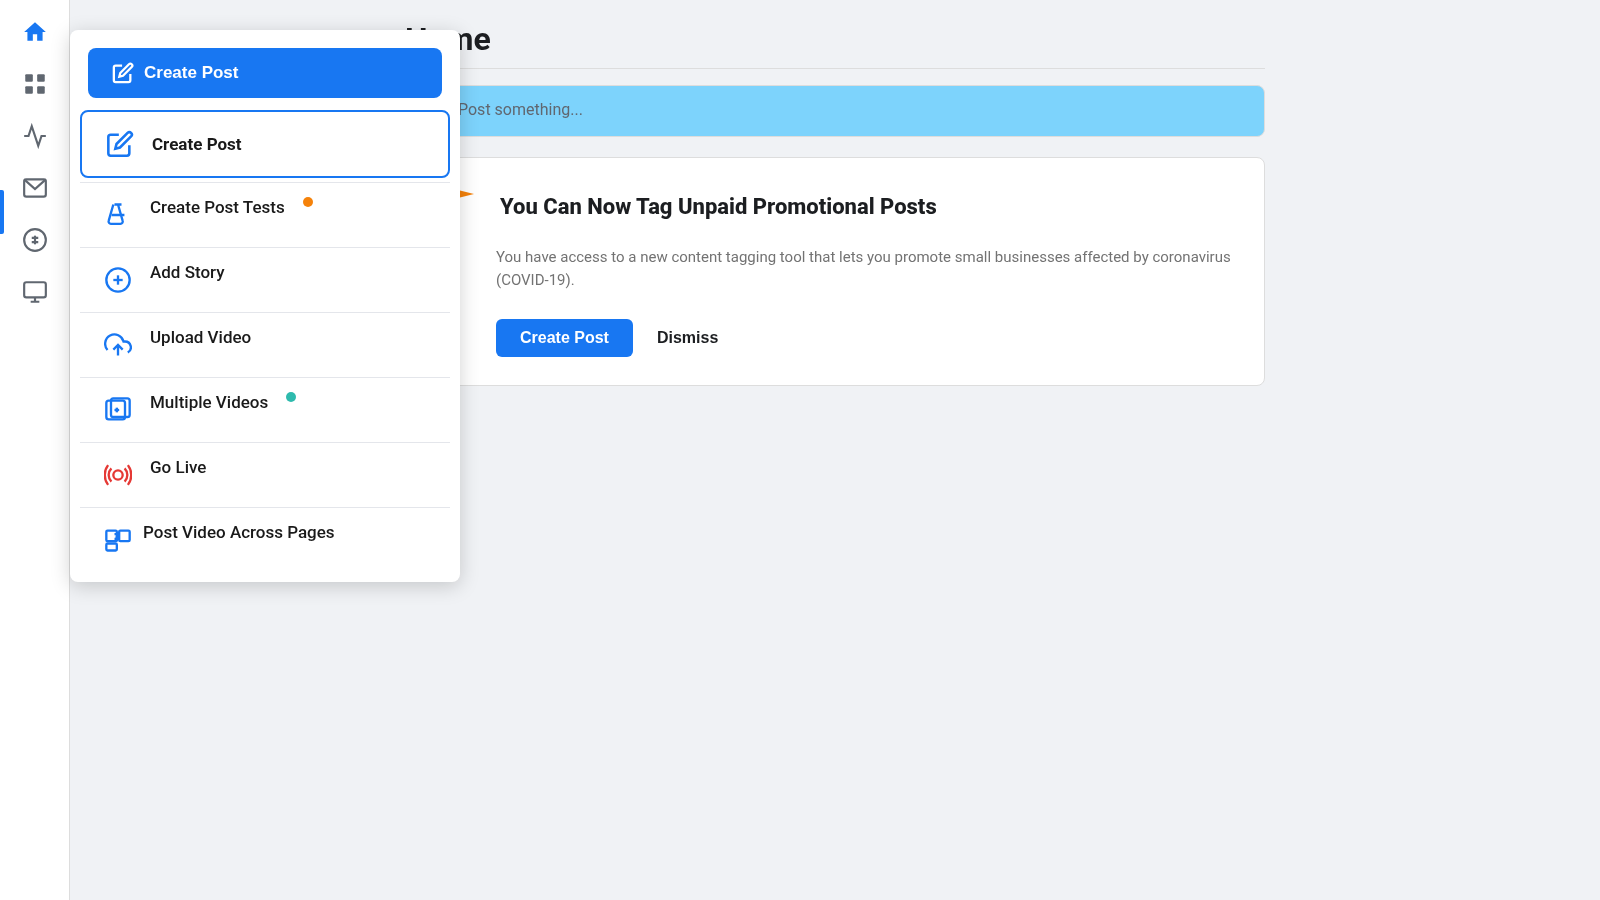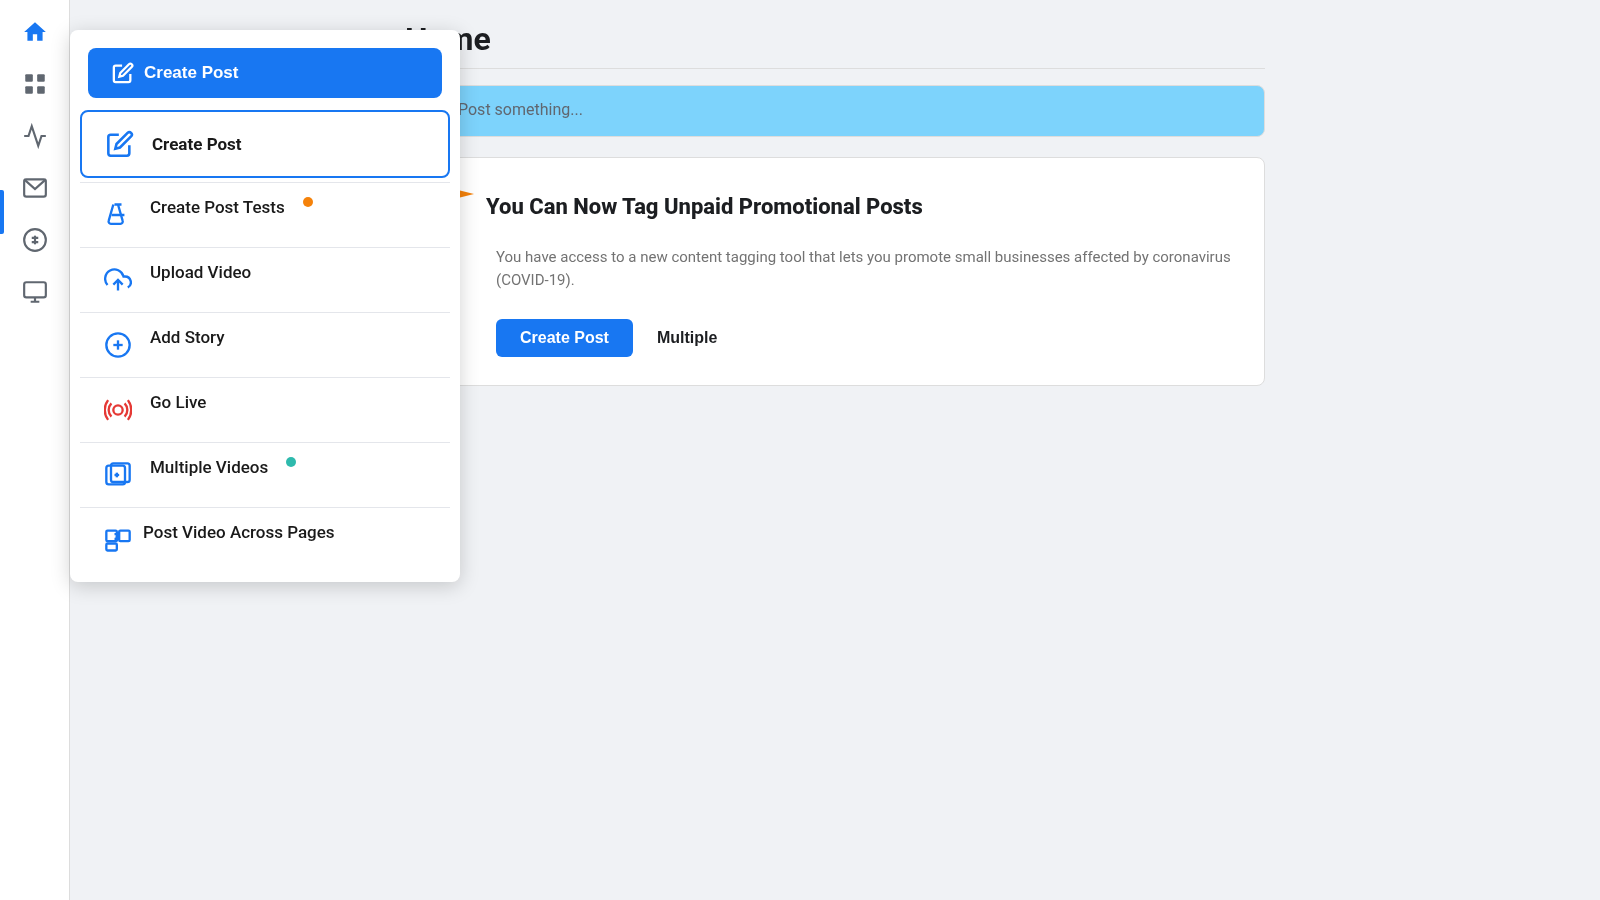--- a/index.html
+++ b/index.html
@@ -180,21 +180,21 @@
     .promo-card {
       background: #fff;
       border: 1px solid #ddd;
       border-radius: 8px;
       padding: 24px 28px 28px 28px;
     }
 
     .promo-header {
       display: flex;
       align-items: center;
-      gap: 4px;
+      gap: 18px;
       margin-bottom: 16px;
     }
 
     .flag-icon {
       width: 48px;
       height: 48px;
       flex-shrink: 0;
     }
 
     .promo-title {
@@ -319,61 +319,61 @@
         <line x1="6.5" y1="12" x2="17.5" y2="12"></line>
       </svg>
     </div>
     <span class="item-label">Create Post Tests</span>
     <div class="badge-dot orange"></div>
   </div>
 
   <div class="menu-item">
     <div class="item-icon">
       <svg width="28" height="28" viewBox="0 0 24 24" fill="none" stroke="#1877f2" stroke-width="2">
+        <circle cx="12" cy="12" r="10"></circle>
+        <line x1="12" y1="8" x2="12" y2="16"></line>
+        <line x1="8" y1="12" x2="16" y2="12"></line>
+      </svg>
+    </div>
+    <span class="item-label">Add Story</span>
+  </div>
+
+  <div class="menu-item">
+    <div class="item-icon">
+      <svg width="28" height="28" viewBox="0 0 24 24" fill="none" stroke="#1877f2" stroke-width="2">
         <polyline points="16 16 12 12 8 16"></polyline>
         <line x1="12" y1="12" x2="12" y2="21"></line>
         <path d="M20.39 18.39A5 5 0 0 0 18 9h-1.26A8 8 0 1 0 3 16.3"></path>
       </svg>
     </div>
     <span class="item-label">Upload Video</span>
-  </div>
-
-  <div class="menu-item">
-    <div class="item-icon">
-      <svg width="28" height="28" viewBox="0 0 24 24" fill="none" stroke="#1877f2" stroke-width="2">
-        <circle cx="12" cy="12" r="10"></circle>
-        <line x1="12" y1="8" x2="12" y2="16"></line>
-        <line x1="8" y1="12" x2="16" y2="12"></line>
-      </svg>
-    </div>
-    <span class="item-label">Add Story</span>
-  </div>
-
-  <div class="menu-item">
-    <div class="item-icon">
-      <svg width="28" height="28" viewBox="0 0 24 24" fill="none" stroke="#e53935" stroke-width="2">
-        <circle cx="12" cy="12" r="4"></circle>
-        <path d="M6.34 6.34a8 8 0 0 0 0 11.32M17.66 6.34a8 8 0 0 1 0 11.32"></path>
-        <path d="M3.51 3.51a14 14 0 0 0 0 16.98M20.49 3.51a14 14 0 0 1 0 16.98"></path>
-      </svg>
-    </div>
-    <span class="item-label">Go Live</span>
   </div>
 
   <div class="menu-item">
     <div class="item-icon">
       <svg width="28" height="28" viewBox="0 0 24 24" fill="none" stroke="#1877f2" stroke-width="2">
         <rect x="2" y="4" width="16" height="16" rx="2"></rect>
         <rect x="6" y="2" width="16" height="16" rx="2" fill="none"></rect>
         <line x1="11" y1="10" x2="11" y2="14"></line>
         <line x1="9" y1="12" x2="13" y2="12"></line>
       </svg>
     </div>
     <span class="item-label">Multiple Videos</span>
     <div class="badge-dot teal"></div>
+  </div>
+
+  <div class="menu-item">
+    <div class="item-icon">
+      <svg width="28" height="28" viewBox="0 0 24 24" fill="none" stroke="#e53935" stroke-width="2">
+        <circle cx="12" cy="12" r="4"></circle>
+        <path d="M6.34 6.34a8 8 0 0 0 0 11.32M17.66 6.34a8 8 0 0 1 0 11.32"></path>
+        <path d="M3.51 3.51a14 14 0 0 0 0 16.98M20.49 3.51a14 14 0 0 1 0 16.98"></path>
+      </svg>
+    </div>
+    <span class="item-label">Go Live</span>
   </div>
 
   <div class="menu-item" style="margin-bottom: 10px; gap: 7px;">
     <div class="item-icon">
       <svg width="28" height="28" viewBox="0 0 24 24" fill="none" stroke="#1877f2" stroke-width="2">
         <rect x="2" y="4" width="9" height="9" rx="1"></rect>
         <rect x="13" y="4" width="9" height="9" rx="1"></rect>
         <rect x="2" y="15" width="9" height="6" rx="1"></rect>
         <line x1="9" y1="11" x2="13" y2="11"></line>
         <line x1="9" y1="7" x2="13" y2="7"></line>
@@ -404,18 +404,18 @@
 
         <svg class="flag-icon" viewBox="0 0 48 48" fill="none">
           <polygon points="8,4 40,12 8,20" fill="#f5820a"></polygon>
           <rect x="6" y="4" width="3" height="40" fill="#f5820a"></rect>
         </svg>
         <h2 class="promo-title">You Can Now Tag Unpaid Promotional Posts</h2>
       </div>
       <p class="promo-body">You have access to a new content tagging tool that lets you promote small businesses affected by coronavirus (COVID-19).</p>
       <div class="promo-actions">
         <button class="btn-create-post">Create Post</button>
-        <button class="btn-dismiss">Multiple</button>
+        <button class="btn-dismiss">Dismiss</button>
       </div>
     </div>
 
   </div>
 </div>
 
 </body></html>

